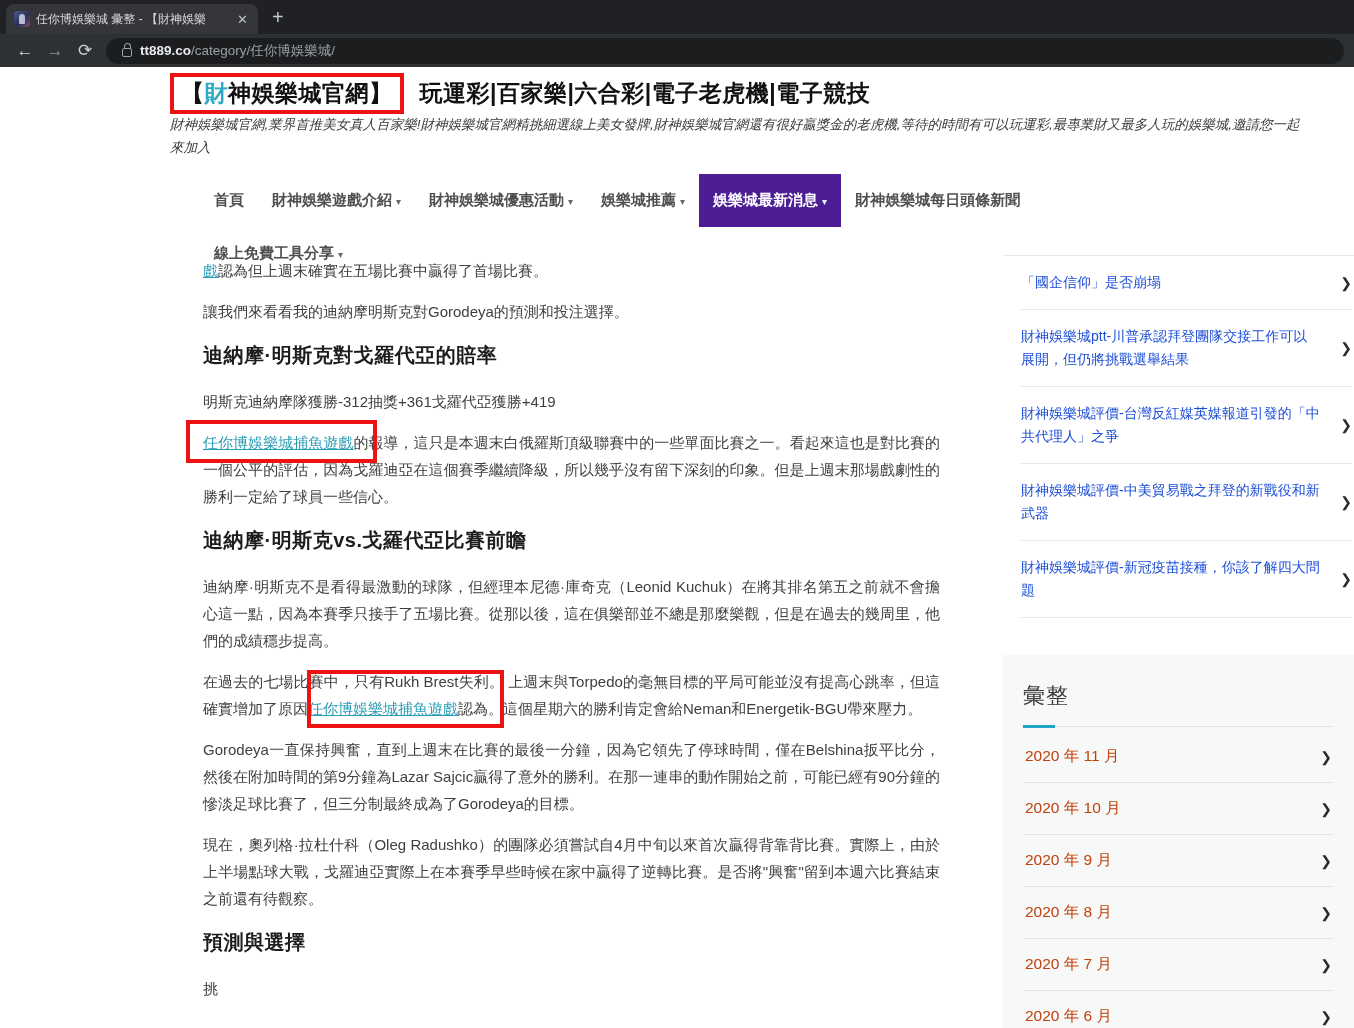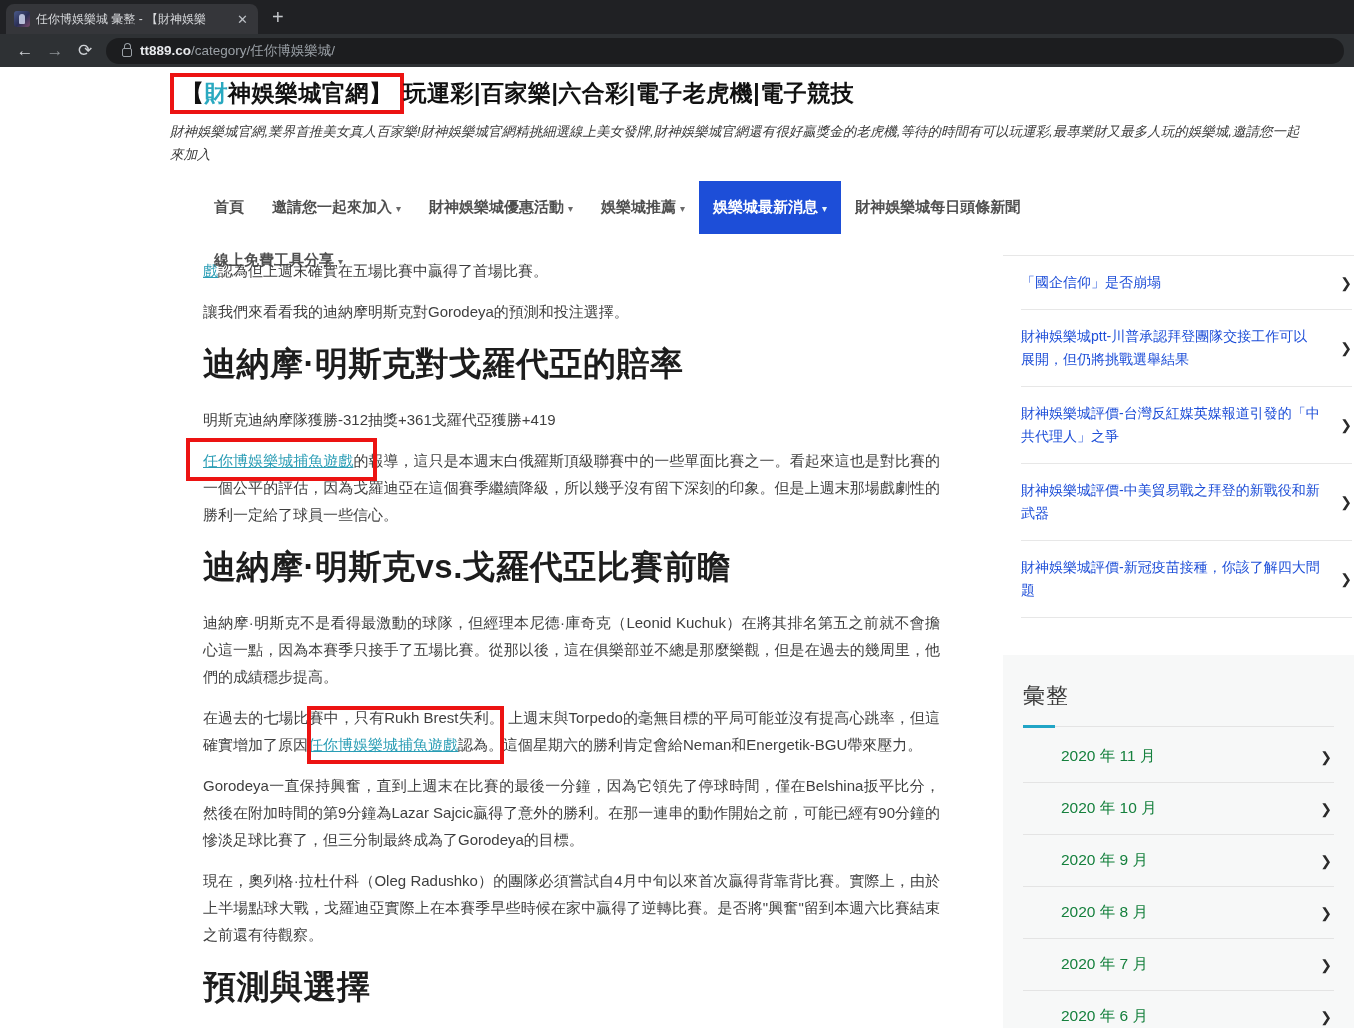--- a/index.html
+++ b/index.html
@@ -29,37 +29,37 @@
   .lock::before { content:""; position:absolute; left:1px; top:-6px; width:5px; height:5px;
     border:1.5px solid #9aa0a6; border-bottom:none; border-radius:4px 4px 0 0; }
   .url-host { color:#e8eaed; font-size:13.5px; font-weight:700; }
   .url-path { color:#9aa0a6; font-size:13.5px; }
 
   
   .page { position:relative; width:1354px; height:961px; background:#fff; overflow:hidden; }
 
   .site-header { padding:6px 0 0 170px; }
   .logo-line { font-size:23px; font-weight:700; color:#111; letter-spacing:.5px; white-space:nowrap; }
-  .logo-box { display:inline-block; border:4px solid #ec1312; padding:1px 7px; margin-right:0; }
+  .logo-box { display:inline-block; border:4px solid #ec1312; padding:1px 7px; margin-right:16px; }
   .accent-char { color:#2aa9c0; }
-  .tagline { width:1130px; margin-top:7px; font-style:italic; font-size:13.5px; color:#3a3a3a;
+  .tagline { width:1130px; font-style:italic; font-size:13.5px; color:#3a3a3a;
     line-height:1.7; }
 
   .mainnav { margin:14px 0 0 200px; }
   .nav-row { display:flex; align-items:center; flex-wrap:nowrap; }
   .nav-item { font-size:15px; font-weight:700; color:#4f4f4f; padding:17px 14px; white-space:nowrap;
     cursor:pointer; }
   .nav-item .caret { font-size:10px; color:#6a6a6a; margin-left:4px; }
-  .nav-item.active { background:#1d4ed8; color:#fff; }
+  .nav-item.active { background:#4c1d95; color:#fff; }
   .nav-item.active .caret { color:#e8f7fb; }
 
   .content { position:absolute; left:203px; top:190px; width:737px; }
   .content p { font-size:15px; color:#3f3f3f; line-height:27px; margin-bottom:14px;
     text-align:justify; }
-  .content h2 { font-size:33px; color:#1d1d1d; font-weight:700; margin:17px 0 19px;
+  .content h2 { font-size:20px; color:#1d1d1d; font-weight:700; margin:17px 0 19px;
     letter-spacing:.5px; }
   a.tlink { color:#2a9db5; text-decoration:underline; cursor:pointer; }
   .p-linkbox { position:relative; }
   .redbox-inline { position:absolute; left:-17px; top:-9px; width:191px; height:43px;
     border:4px solid #ec1312; pointer-events:none; }
   .redbox-mid { position:absolute; left:104px; top:2px; width:197px; height:58px;
     border:4px solid #ec1312; pointer-events:none; }
 
   
   .sidebar { position:absolute; left:1003px; top:188px; width:351px; }
@@ -69,21 +69,21 @@
   .news-item span.txt { font-size:14px; color:#1d4ed8; line-height:23px; width:300px; }
   .chev { font-size:14px; font-weight:700; color:#2b2b2b; margin-left:8px; }
   .archive { margin-top:37px; background:#f7f8f8; padding:26px 20px 4px 20px; }
   .archive-title { font-size:22px; color:#3b3b3b; font-weight:500; letter-spacing:1px; }
   .archive-rule { position:relative; height:1px; background:#e4e4e4; margin:15px 0 4px; }
   .archive-rule::before { content:""; position:absolute; left:0; top:-1px; width:32px; height:3px;
     background:#21a5c6; }
   .archive-list { list-style:none; }
   .archive-item { display:flex; align-items:center; justify-content:space-between;
     border-bottom:1px solid #e4e4e4; padding:15px 2px; cursor:pointer; }
-  .archive-item span.txt { font-size:15.5px; color:#15803d;margin-left:36px; }
+  .archive-item span.txt { font-size:15.5px; color:#c2410c; }
 </style>
 </head>
 <body>
 
 <div class="tabstrip">
   <div class="tab">
     <span class="favicon"></span>
     <span class="tab-title">任你博娛樂城 彙整 - 【財神娛樂</span>
     <span class="tab-close">✕</span>
   </div>
@@ -105,21 +105,21 @@
   <div class="site-header">
     <div class="logo-line">
       <span class="logo-box"><span>【</span><span class="accent-char">財</span><span>神娛樂城官網】</span></span><span>玩運彩|百家樂|六合彩|電子老虎機|電子競技</span>
     </div>
     <div class="tagline">財神娛樂城官網,業界首推美女真人百家樂!財神娛樂城官網精挑細選線上美女發牌,財神娛樂城官網還有很好贏獎金的老虎機,等待的時間有可以玩運彩,最專業財又最多人玩的娛樂城,邀請您一起來加入</div>
   </div>
 
   <nav class="mainnav">
     <div class="nav-row">
       <div class="nav-item"><span>首頁</span></div>
-      <div class="nav-item"><span>邀請您一起來加入</span><span class="caret">▾</span></div>
+      <div class="nav-item"><span>財神娛樂遊戲介紹</span><span class="caret">▾</span></div>
       <div class="nav-item"><span>財神娛樂城優惠活動</span><span class="caret">▾</span></div>
       <div class="nav-item"><span>娛樂城推薦</span><span class="caret">▾</span></div>
       <div class="nav-item active"><span>娛樂城最新消息</span><span class="caret">▾</span></div>
       <div class="nav-item"><span>財神娛樂城每日頭條新聞</span></div>
     </div>
     <div class="nav-row">
       <div class="nav-item"><span>線上免費工具分享</span><span class="caret">▾</span></div>
     </div>
   </nav>
 

